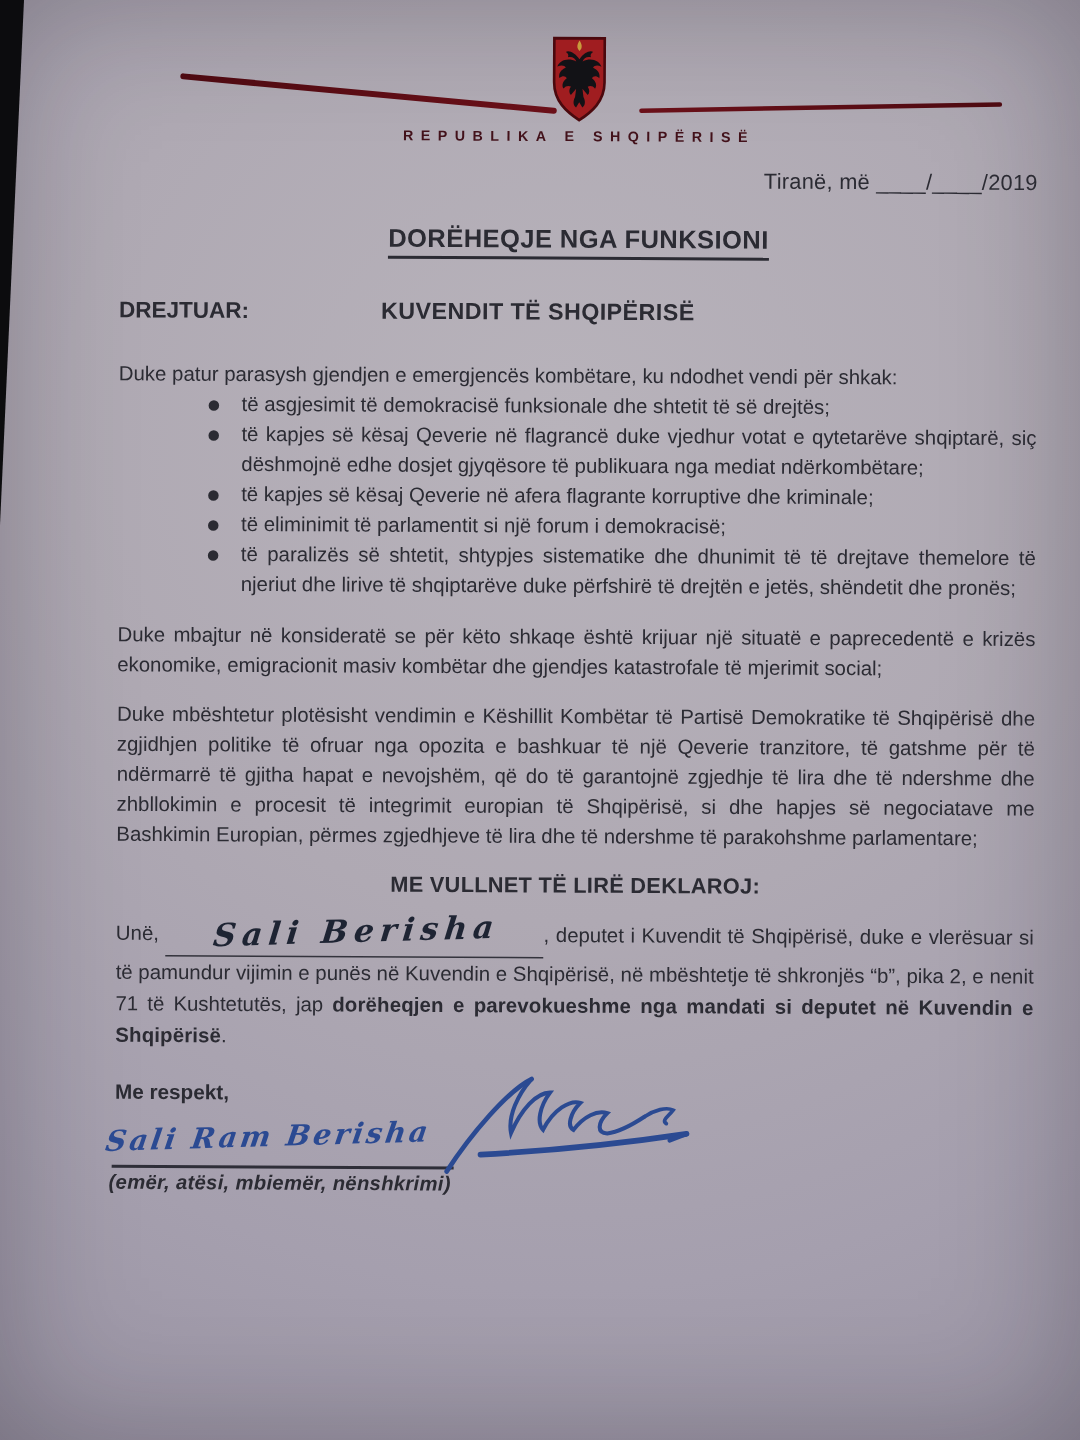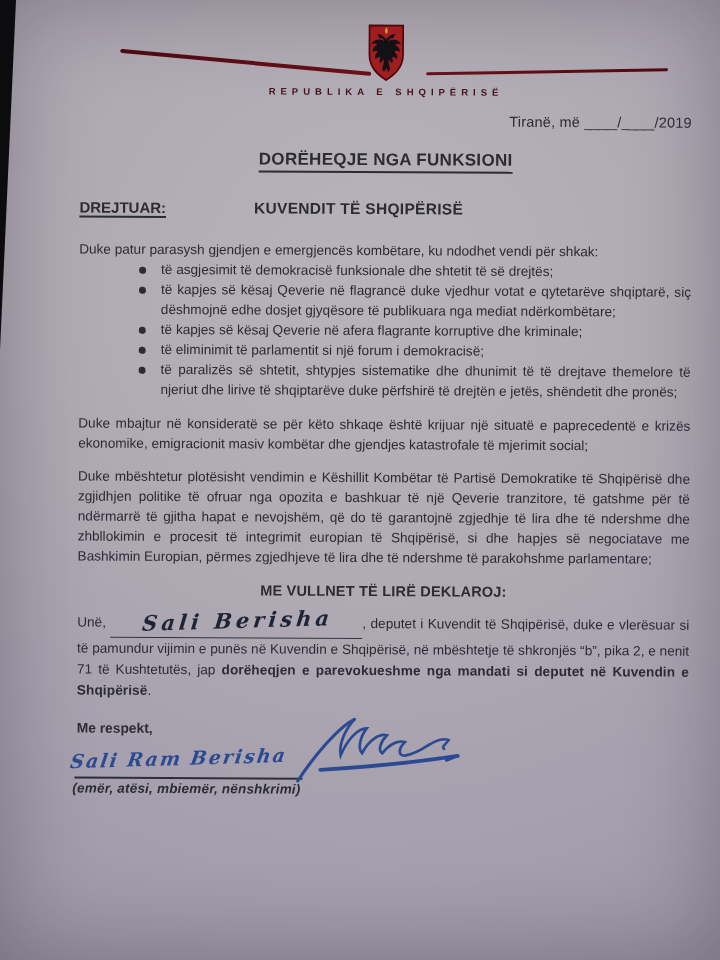--- a/index.html
+++ b/index.html
@@ -37,21 +37,21 @@
   
   .dateline{text-align:right;font-size:14.5px;margin-top:9px;letter-spacing:.2px;}
   
   .titlewrap{text-align:center;margin-top:21px;}
   .title{
     display:inline-block;font-size:17px;font-weight:bold;letter-spacing:.3px;
     border-bottom:2.5px solid #2b2b33;padding-bottom:1px;
   }
   
   .addressee{display:flex;align-items:baseline;margin-top:27px;}
-  .addr-label{font-size:15px;font-weight:bold;text-decoration:underline;text-decoration-thickness:2px;text-underline-offset:3px;}
+  .addr-label{font-size:15px;font-weight:bold;text-decoration-thickness:2px;text-underline-offset:3px;}
   .addr-value{font-size:15.5px;font-weight:bold;margin-left:88px;letter-spacing:.3px;}
   
   .para{font-size:13.6px;line-height:20px;text-align:justify;margin:0;}
   .intro{margin-top:23px;}
   ul.points{margin:0;padding:0 0 0 60px;list-style:none;}
   ul.points li{position:relative;font-size:13.6px;line-height:20px;text-align:justify;padding-left:22px;}
   ul.points li::before{
     content:"";position:absolute;left:0;top:7px;width:7px;height:7px;border-radius:50%;background:#2b2b33;
   }
   .p2{margin-top:14px;}

